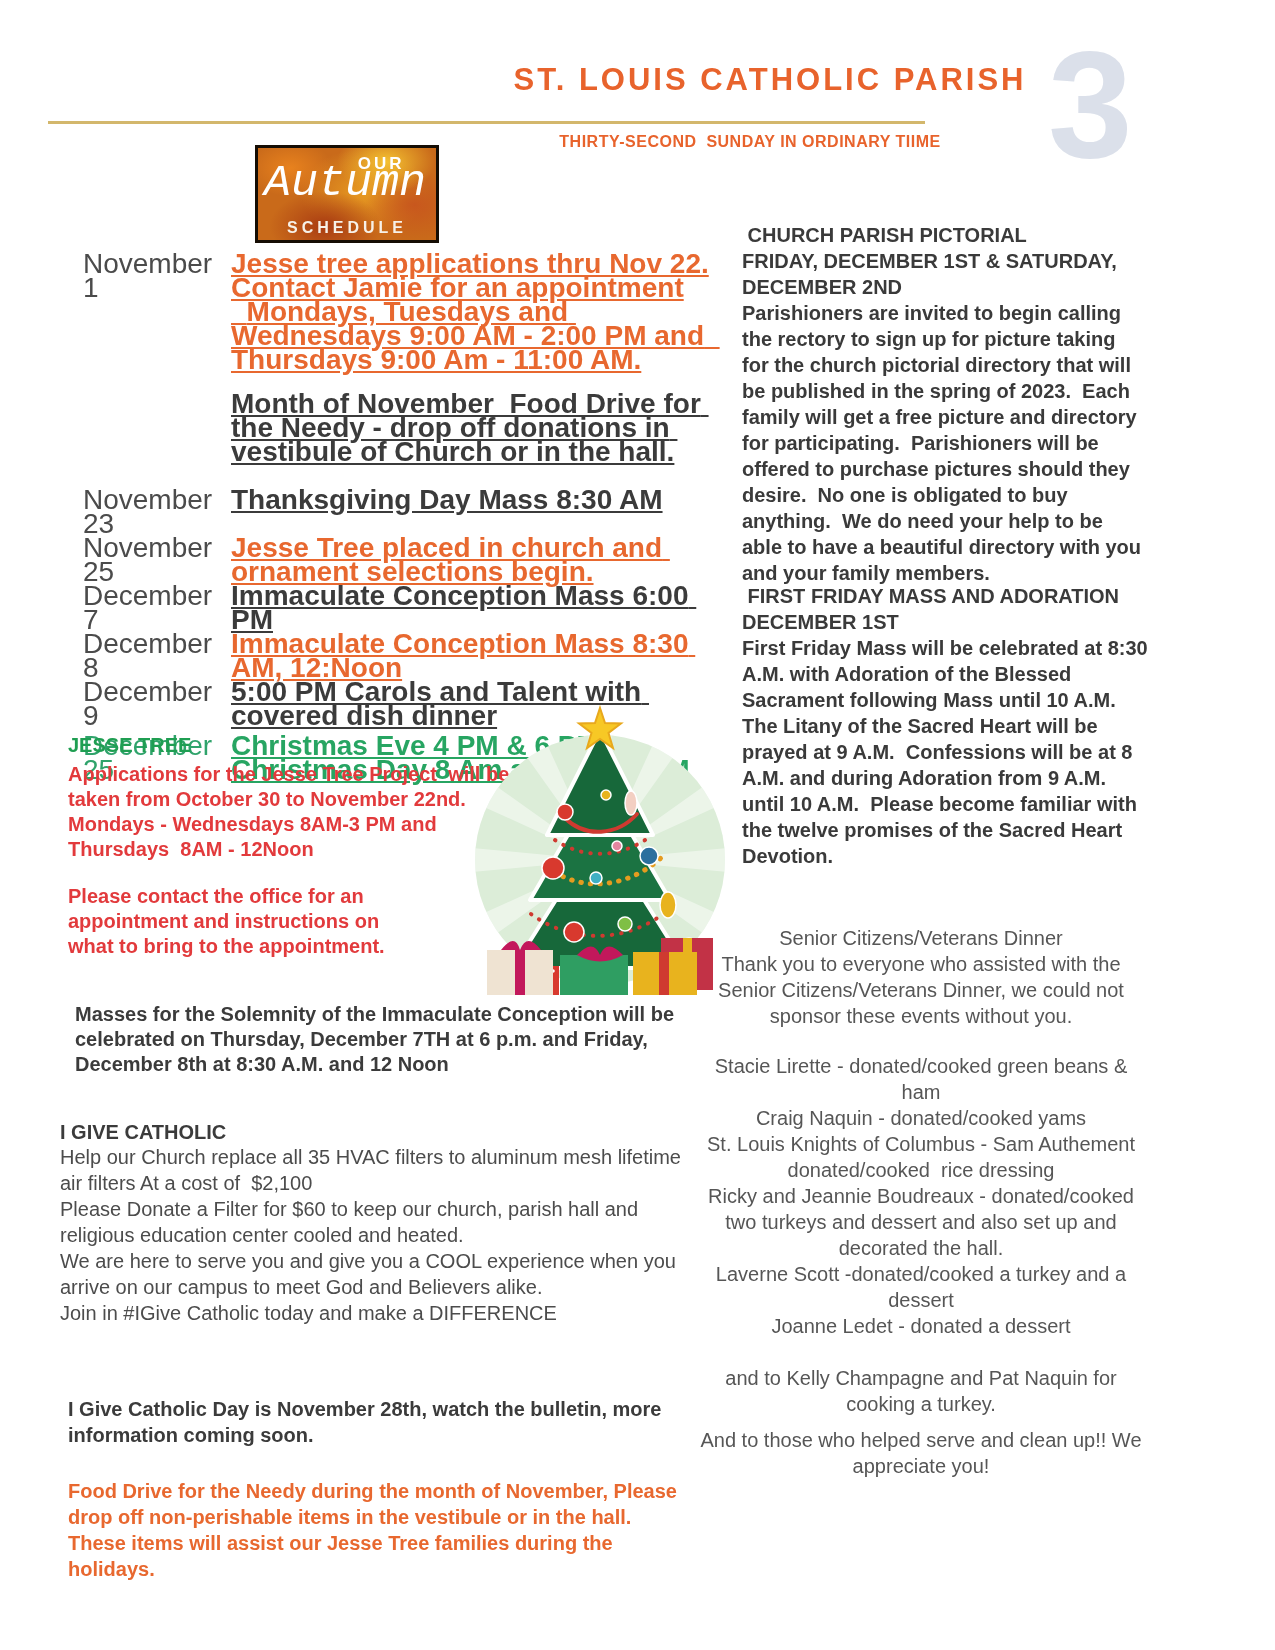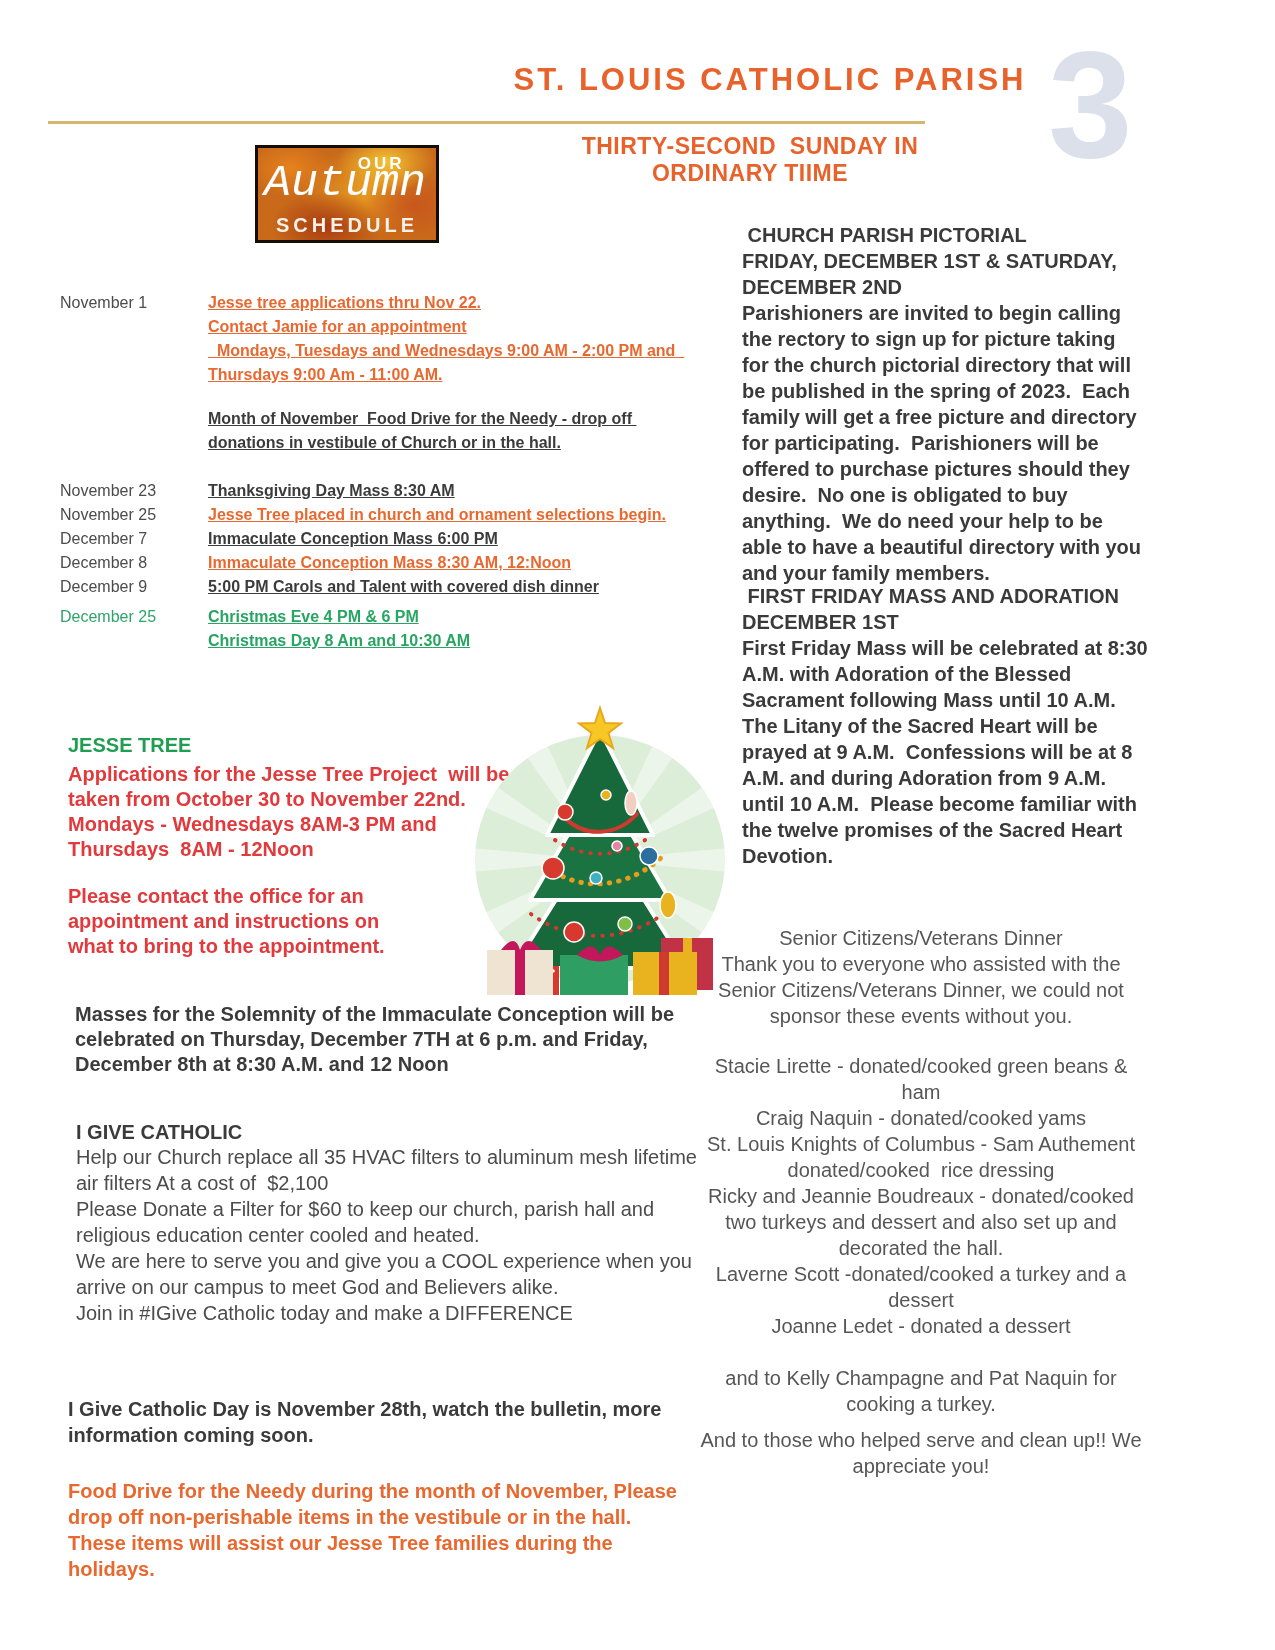--- a/index.html
+++ b/index.html
@@ -12,45 +12,45 @@
   .prew { white-space:pre-wrap; }
 
   
   .hdr-title {
     left:470px; top:62px; width:600px; text-align:center;
     color:#e8632c; font-size:31px; font-weight:700; letter-spacing:3px;
   }
   .hdr-rule { left:48px; top:121px; width:877px; height:3px; background:#d3b76c; }
   .hdr-sub {
     left:520px; top:133px; width:460px; text-align:center;
-    color:#e8632c; font-size:23px; font-weight:700; letter-spacing:0.5px;
+    color:#e8632c; font-size:16px; font-weight:700; letter-spacing:0.5px;
   }
   .page-num {
     left:1048px; top:28px; font-size:152px; font-weight:700; line-height:1;
     color:#dbe0ea;
   }
 
   
   .autumn {
     left:255px; top:145px; width:184px; height:98px;
     border:3px solid #150d04;
     background:
       radial-gradient(ellipse 60px 40px at 18% 22%, #e8821e 0%, rgba(232,130,30,0) 70%),
       radial-gradient(ellipse 70px 45px at 72% 15%, #f4c131 0%, rgba(244,193,49,0) 70%),
       radial-gradient(ellipse 70px 50px at 88% 62%, #c8571d 0%, rgba(200,87,29,0) 70%),
       radial-gradient(ellipse 80px 50px at 38% 85%, #a93c12 0%, rgba(169,60,18,0) 70%),
       radial-gradient(ellipse 90px 60px at 60% 48%, #e89b22 0%, rgba(232,155,34,0) 72%),
       #c96a1a;
   }
   .autumn-our  { position:absolute; top:6px;  left:56%; color:#fff; font-size:17px; font-weight:700; letter-spacing:3px; }
   .autumn-word { position:absolute; top:10px; left:6px;  color:#fff; font-size:45px; font-style:italic; font-family:Liberation Mono, monospace; }
-  .autumn-sched{ position:absolute; bottom:3px; width:100%; text-align:center; color:#f7f1e8; font-size:20px; font-weight:600; letter-spacing:4px;margin-top:43px; }
-
-  
-  .schedule { left:60px; top:252px; width:632px; font-size:16px; line-height:24px;margin-top:39px; }
+  .autumn-sched{ position:absolute; bottom:3px; width:100%; text-align:center; color:#f7f1e8; font-size:16px; font-weight:600; letter-spacing:4px;margin-top:43px; }
+
+  
+  .schedule { left:83px; top:252px; width:632px; font-size:28px; line-height:24px; }
   .sch-row { display:flex; }
   .sch-date { width:148px; flex:0 0 148px; color:#4b4b4b; font-weight:400; }
   .sch-desc { flex:1; font-weight:700;text-decoration:underline; }
   .gap20 { margin-top:20px; }
   .gap24 { margin-top:24px; }
   .gap6  { margin-top:6px;  }
   .t-orange { color:#e8682f; }
   .t-dark   { color:#3b3b3b; }
   .t-green  { color:#27a562; }
   .d-green  { color:#2fa36b; }
@@ -63,21 +63,21 @@
 
   
   .treeart { left:465px; top:700px; width:270px; height:295px; }
 
   
   .solemnity { left:75px; top:1000px; width:632px; font-size:20px; line-height:25px; font-weight:700; }
   .sol-h { color:#e8682f; }
   .sol-b { color:#3b3b3b; margin-top:2px; }
 
   
-  .igc { left:76px; top:1120px; width:636px; font-size:20px; }
+  .igc { left:60px; top:1120px; width:636px; font-size:20px; }
   .igc-h { font-weight:700; color:#3b3b3b; line-height:24px; }
   .igc-b { font-weight:400; color:#4c4c4c; line-height:26px; }
   .igc-day { left:68px; top:1396px; width:620px; font-size:20px; line-height:26px; font-weight:700; color:#3b3b3b; }
   .fooddrive { left:68px; top:1478px; width:628px; font-size:20px; line-height:26px; font-weight:700; color:#e8682f; }
 
   
   .rc { width:400px; font-size:20px; line-height:26px; color:#3a3a3a; }
   .rc-h { font-weight:700; }
   .rc-b { font-weight:700; }
   .pictorial { left:742px; top:222px; }

